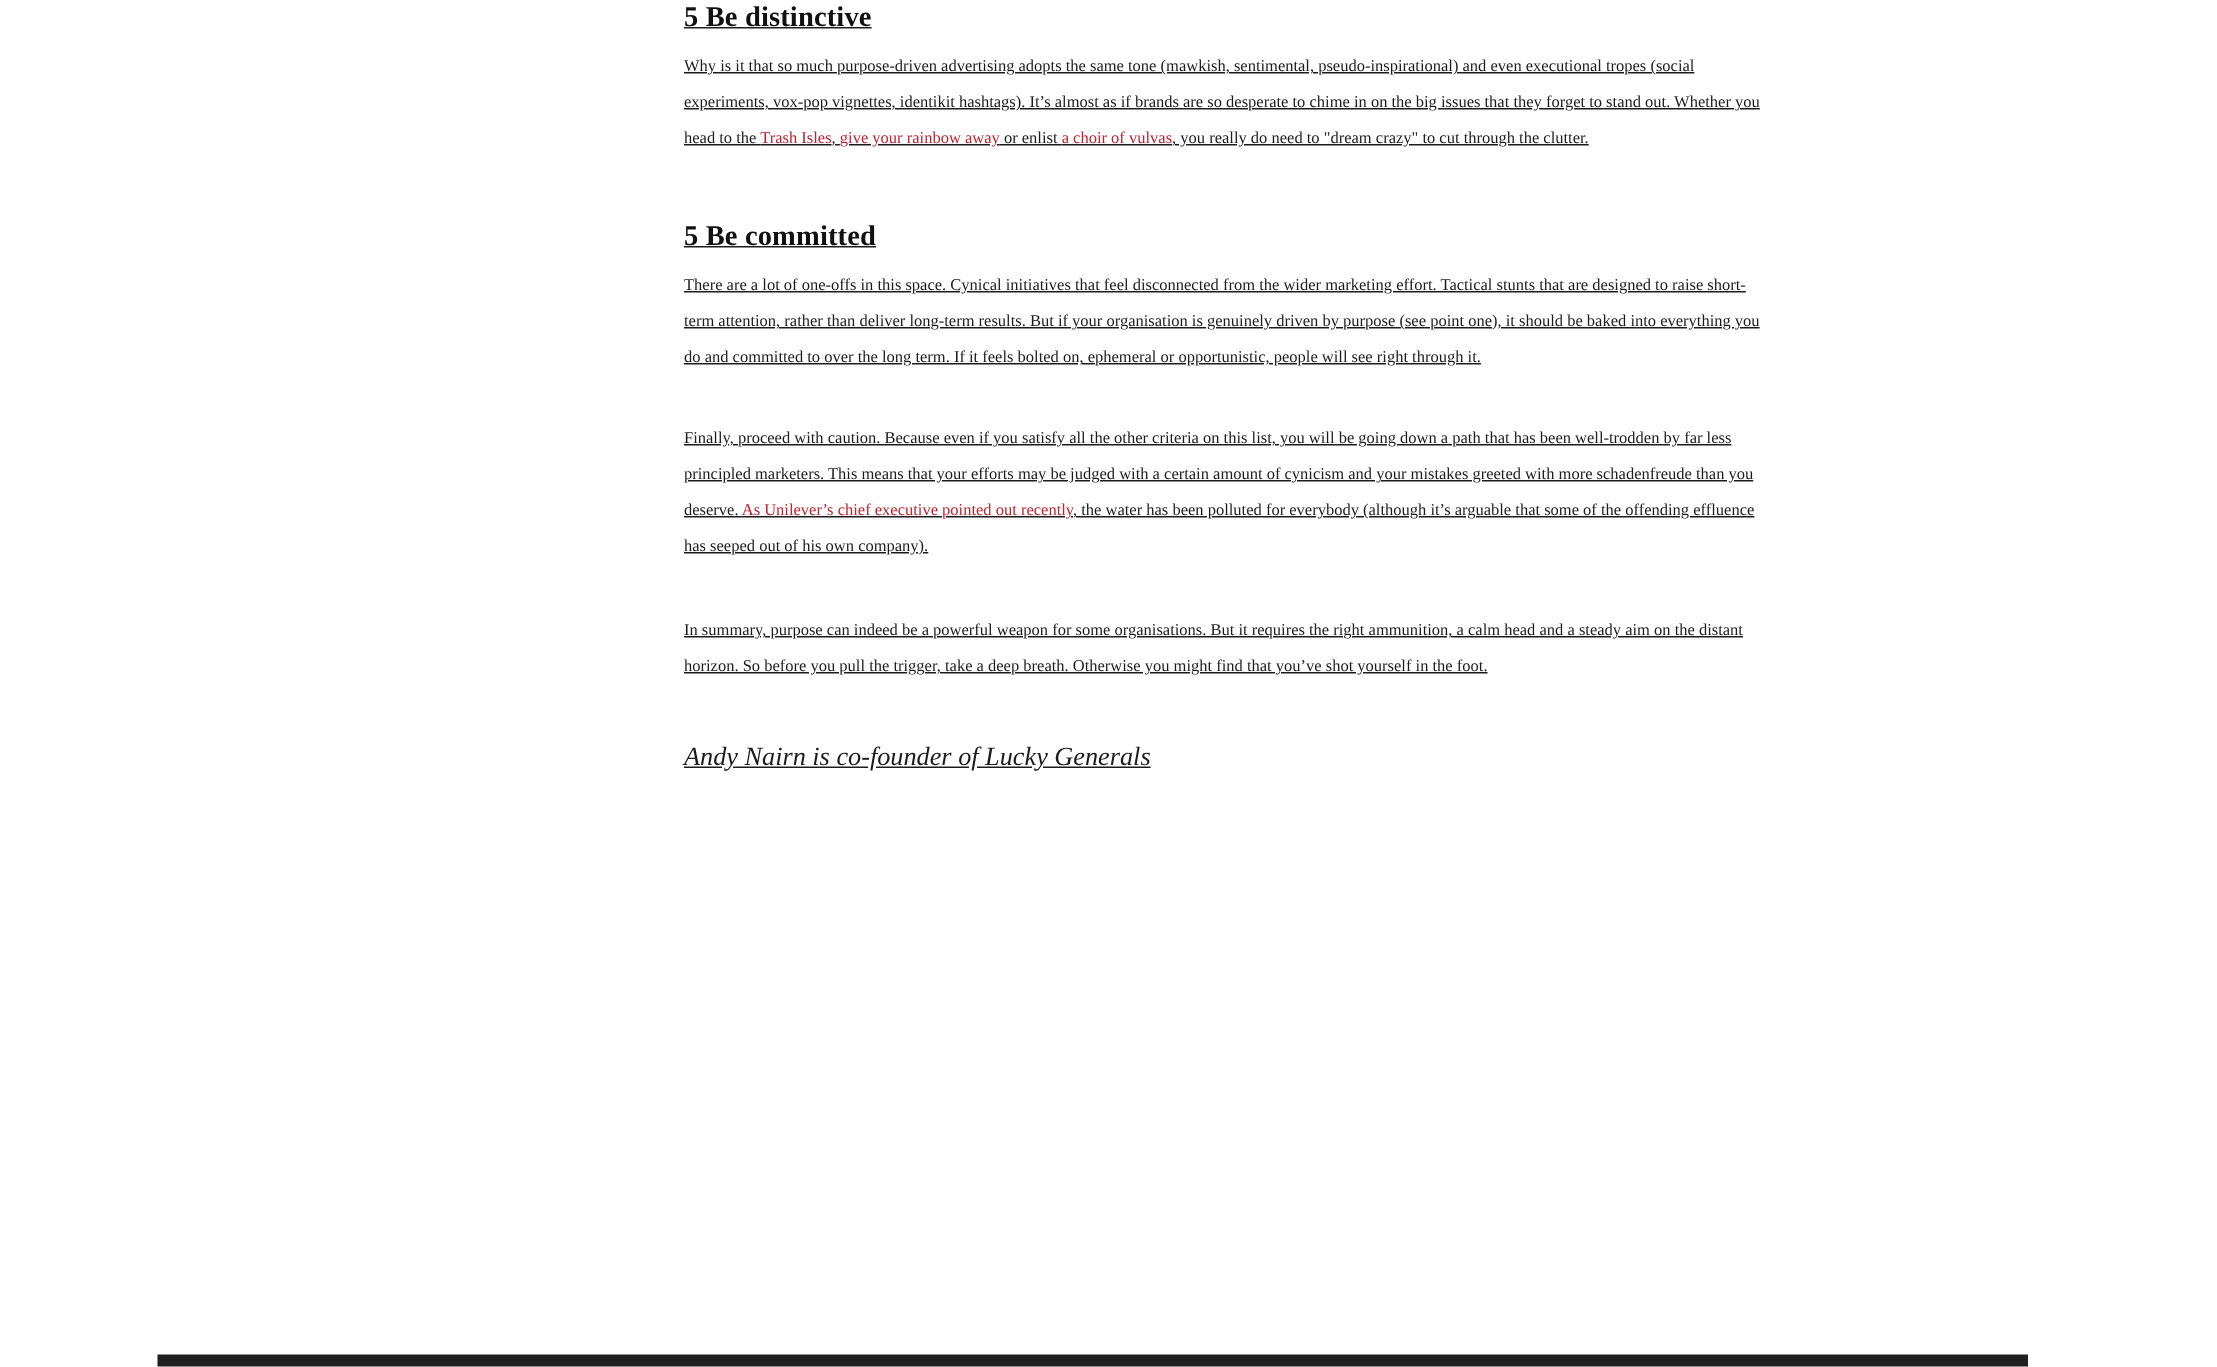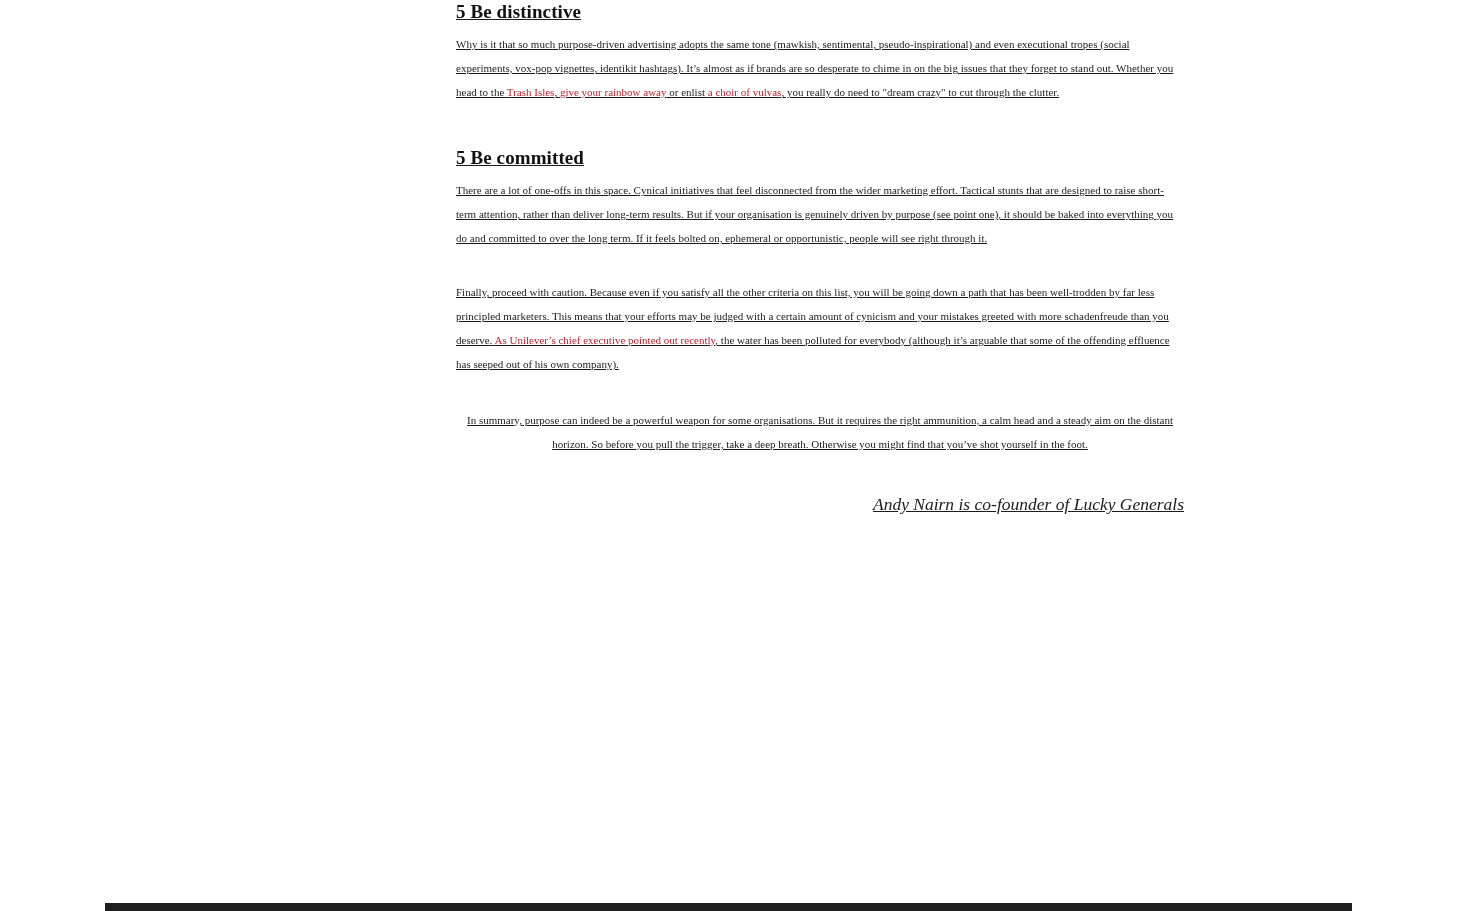--- a/index.html
+++ b/index.html
@@ -39,28 +39,26 @@
     margin: 0 0 30px 0;
     color: var(--text-color, #1c1c1c);
   }
   .para a {
     color: var(--link-color, #bb2430);
     text-decoration: none;
     cursor: pointer;
   }
   .para-summary {
     margin-top: 32px;
-    text-align: center;
   }
   .byline {
     font-size: 17.5px;
     line-height: 28.5px;
     font-style: italic;
     margin: 34px 0 0 0;
-    text-align: right;
   }
   .footer-bar {
     position: absolute;
     left: 105px;
     bottom: 0;
     width: 1247px;
     height: 8px;
     background: #1f1f1f;
   }
 </style>

